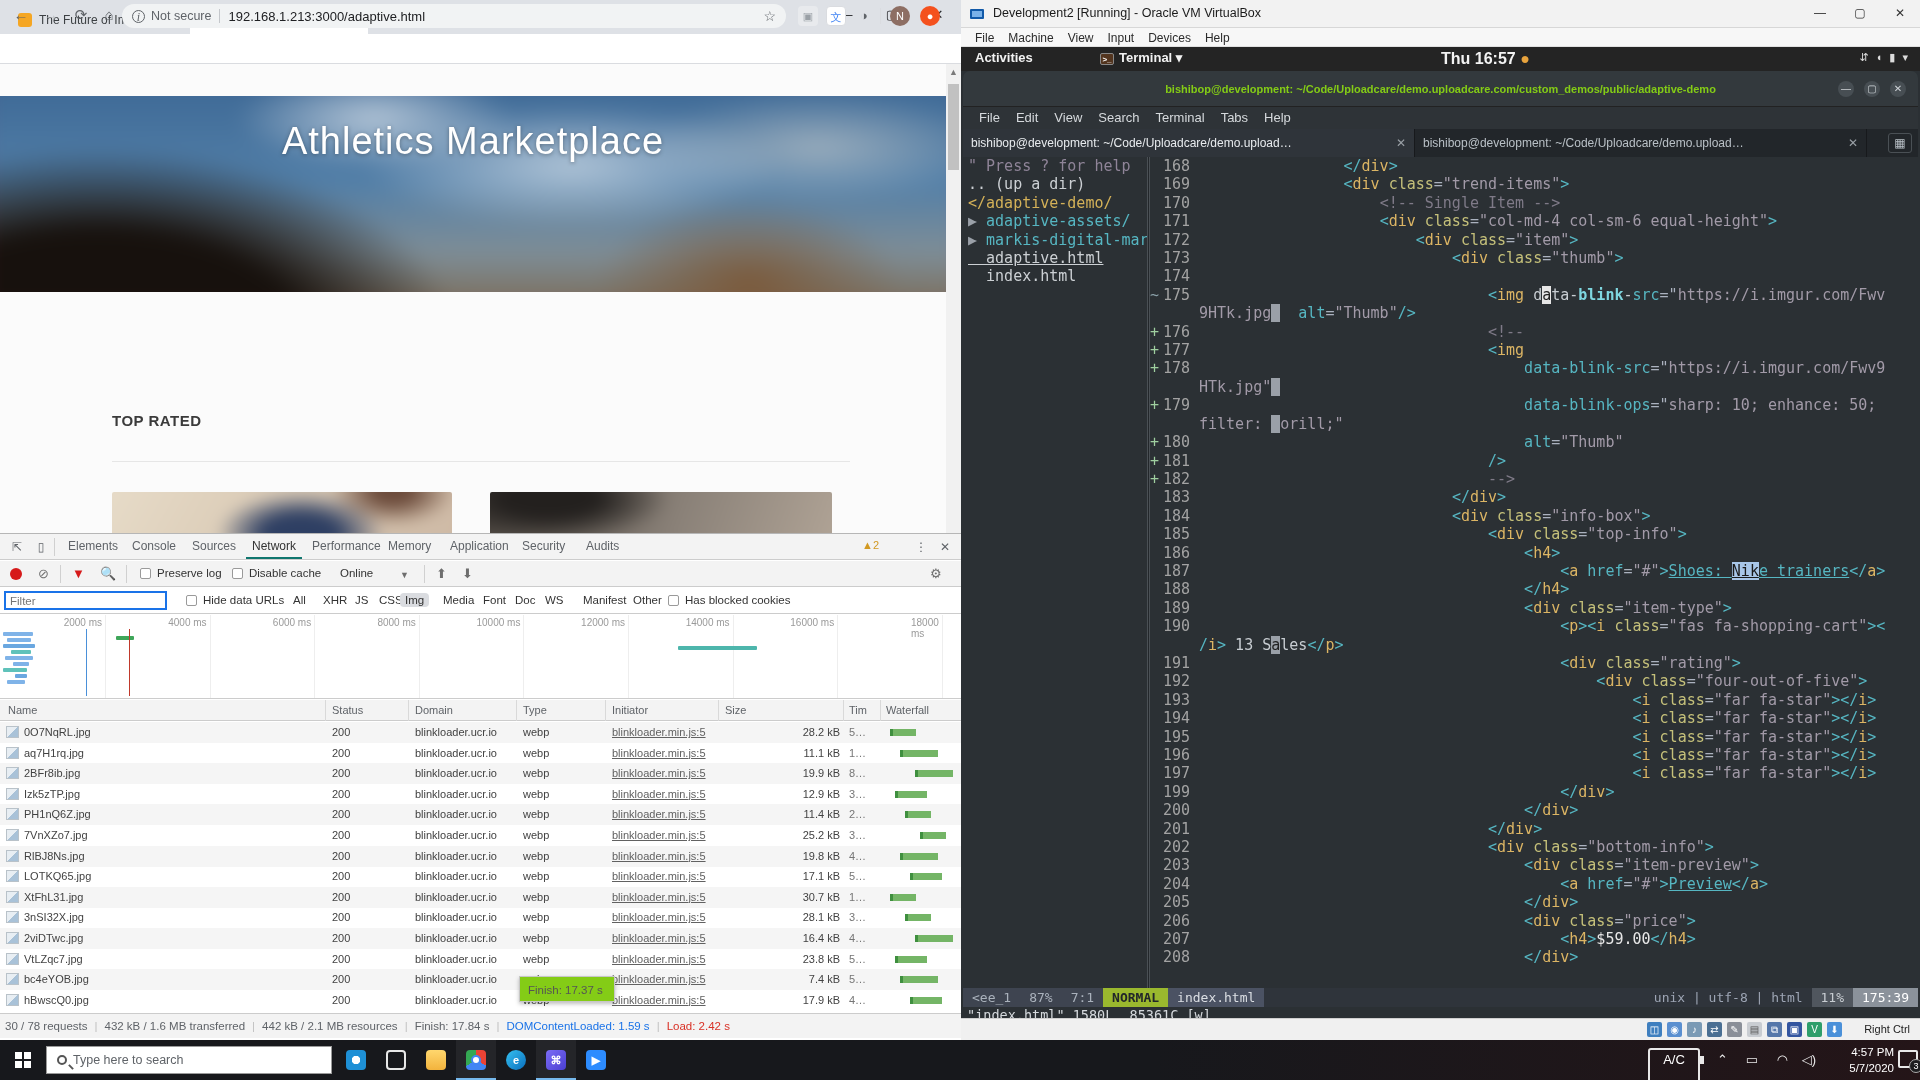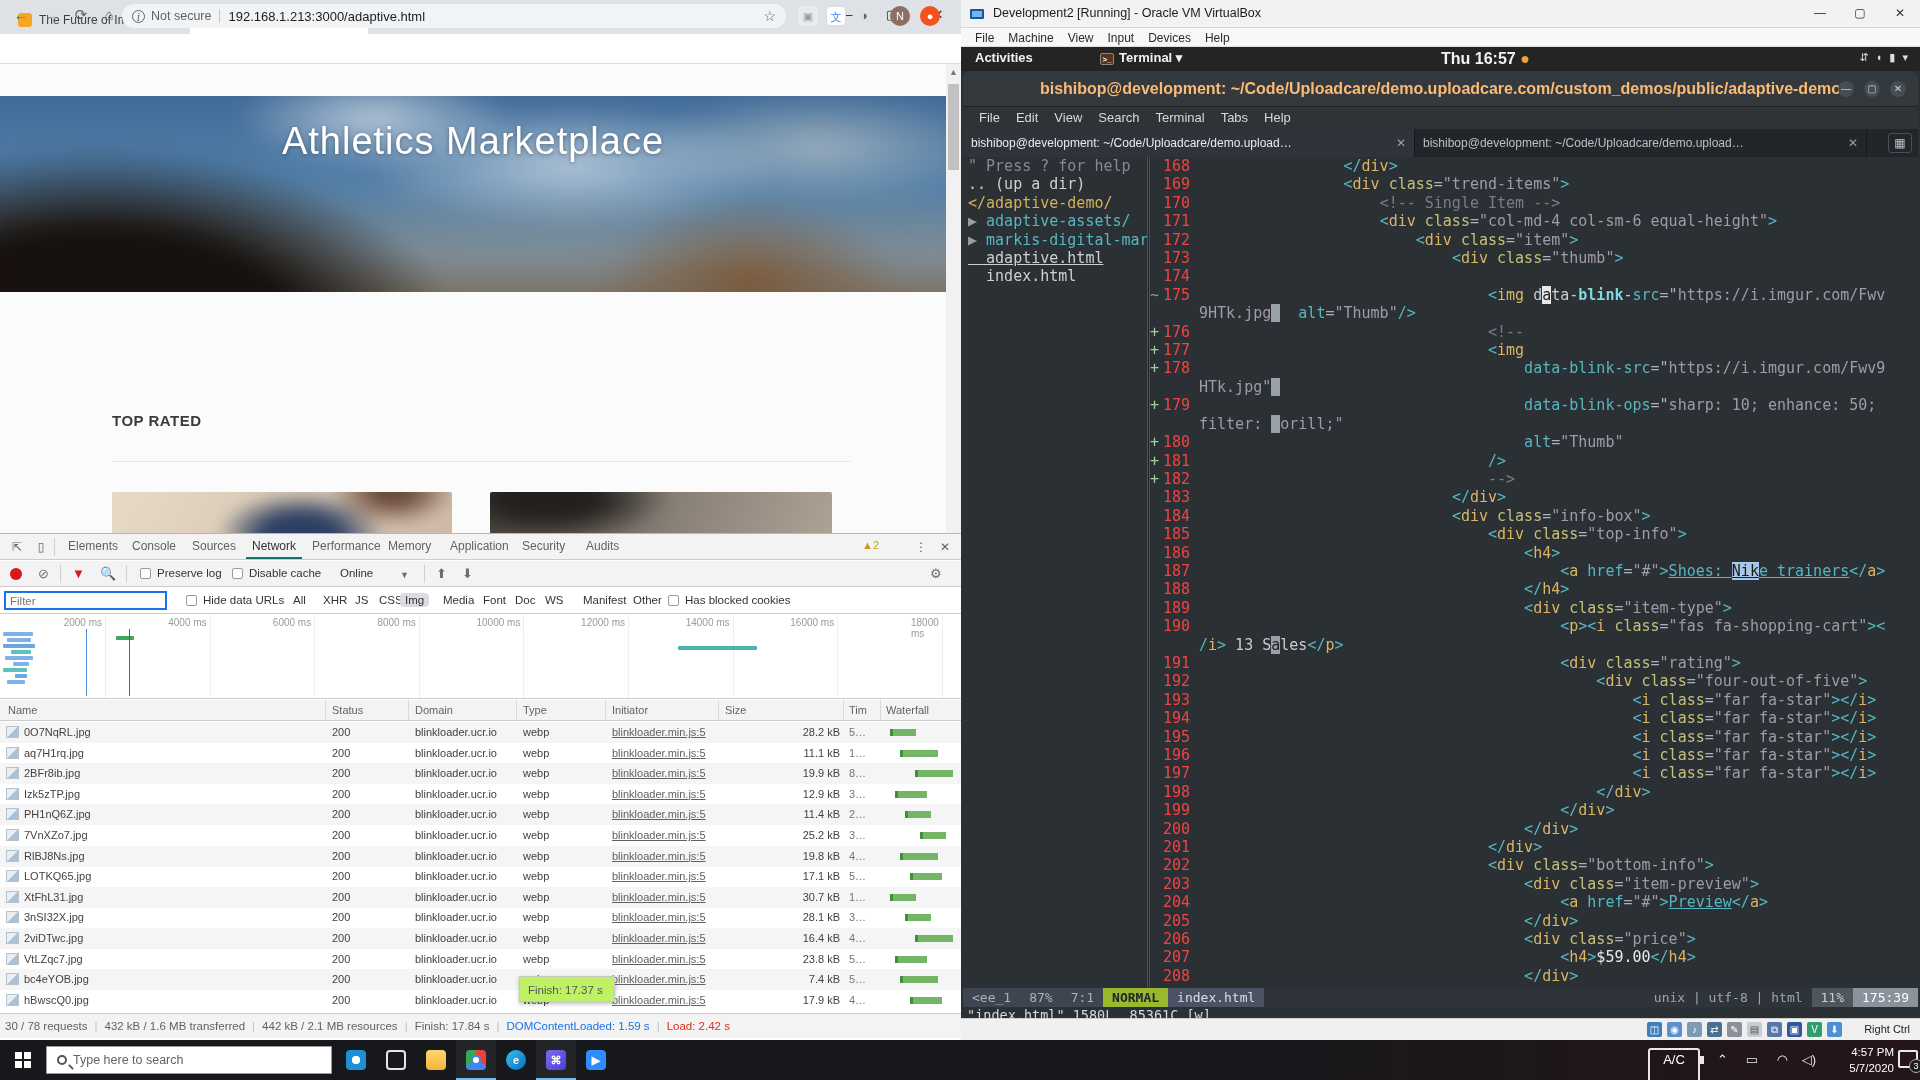--- a/index.html
+++ b/index.html
@@ -89,21 +89,21 @@
   .colsep { position:absolute; top:0; width:1px; height:21px; background:#d9d9d9; }
   .nrow { position:absolute; left:0; width:961px; height:21px; }
   .nrow:nth-child(odd) { background:#f5f5f5; }
   .nrow .cell { position:absolute; top:4px; font-size:11px; color:#424242; white-space:nowrap; }
   .nrow .icon { position:absolute; left:6px; top:4px; width:13px; height:12px; border:1px solid #b9c2c9;
     background:linear-gradient(135deg,#e8eef3 50%,#a9c2d8 50%); }
   .nrow .init { text-decoration:underline; color:#616161; }
   .nrow .size { right:121px; text-align:right; }
   .nrow .tcol { left:849px; color:#757575; }
   .nrow .wbar { position:absolute; top:7px; height:7px; background:#74b566; border-left:3px solid #3f8f3f; }
-  #finTip { position:absolute; left:519px; top:276px; width:96px; height:26px; background:#bef264;
+  #finTip { position:absolute; left:519px; top:276px; width:96px; height:26px; background:#84cc16;
     border:1px solid #c7c7c7; box-shadow:0 2px 4px rgba(0,0,0,.25); font-size:11.5px; color:#555;
     line-height:26px; padding-left:8px; z-index:5; }
   #dt-status { position:absolute; left:0; top:479px; width:961px; height:25px; background:#f3f3f3;
     border-top:1px solid #ccc; line-height:25px; font-size:11.5px; color:#5f6368; }
   #dt-status span { margin:0 5px; }
   #dt-status .ssep { color:#c0c0c0; margin:0 2px; }
   #dt-status .blue { color:#1a73e8; }
   #dt-status .red { color:#d93025; }
 
   
@@ -120,21 +120,21 @@
   #ubar .act { position:absolute; left:14px; top:3px; color:#f2f2f2; font-size:13px; font-weight:bold; }
   #ubar .term { position:absolute; left:98px; top:3px; color:#f2f2f2; font-size:13px; font-weight:bold;margin-left:41px; }
   #ubar .term .tic { display:inline-block; width:14px; height:12px; background:#53351f; border:1px solid #888;
     border-radius:2px; color:#fff; font-size:8px; line-height:11px; text-align:center; margin-right:5px; }
   #ubar .clock { position:absolute; left:480px; top:3px; color:#f2f2f2; font-size:16px; font-weight:bold; }
   #ubar .dot { color:#e8a33d; }
   #ubar .sys { position:absolute; right:10px; top:4px; color:#ddd; font-size:11px; letter-spacing:2px; }
   
   #thead { position:absolute; left:2px; top:71px; width:955px; height:36px; background:#33393d;
     border-radius:7px 7px 0 0; border-bottom:1px solid #222; }
-  #thead .tx { width:100%; text-align:center; line-height:36px; color:#fdba74; font-size:16px; font-weight:bold; }
+  #thead .tx { width:100%; text-align:center; line-height:36px; color:#84cc16; font-size:11px; font-weight:bold; }
   #thead .wc { position:absolute; top:10px; width:16px; height:16px; border-radius:50%; background:#474e53;
     color:#cfd4d8; font-size:10px; text-align:center; line-height:16px; }
   #tmenu { position:absolute; left:2px; top:107px; width:955px; height:22px; background:#2e3337; }
   #tmenu span { font-size:13px; color:#d6dadd; margin-left:16px; line-height:22px; display:inline-block; }
   #ttabs { position:absolute; left:2px; top:129px; width:955px; height:28px; background:#22262a; display:flex; }
   .ttab { height:28px; width:452px; padding:0 8px; display:flex; align-items:center; border-right:1px solid #17191c; }
   .ttab.active { background:#2f343a; }
   .ttab .tx { flex:1; font-size:12px; color:#b9c0c6; white-space:nowrap; overflow:hidden; }
   .ttab.active .tx { color:#e8ebee; }
   .ttab .x { color:#9aa0a6; margin-left:6px; font-size:12px; }
@@ -151,21 +151,21 @@
   .nt-y { color:#d4b158; }
   .nt-d { color:#56b6c2; }
   .nt-ar { color:#9aa0a8; }
   .nt-u { text-decoration:underline; }
   #vsplit { position:absolute; left:184px; top:0; width:3px; height:831px; background:#23272b;
     border-left:1px solid #4a5055; border-right:1px solid #4a5055; }
   #code { position:absolute; left:187px; top:0; width:768px; height:831px; overflow:hidden; }
   #code .row { white-space:pre; }
   .sg { display:inline-block; width:13px; color:#9fcf9f; }
   .sg.tl { color:#8aa0a8; }
-  .ln { display:inline-block; width:36px; text-align:right; padding-right:10px; color:#ef4444; }
+  .ln { display:inline-block; width:36px; text-align:right; padding-right:10px; color:#a3a3a3; }
   .tk-b { color:#56b6c2; } .tk-t { color:#dcb564; } .tk-a { color:#56b6c2; }
   .tk-c { color:#c5c07a; } .tk-e { color:#abb2bf; } .tk-s { color:#a29aa8; }
   .tk-m { color:#7f7a88; } .tk-x { color:#c8cdd2; }
   .tk-l { color:#56b6c2; text-decoration:underline; }
   .tk-k { background:#e6e6e6; color:#222; }
   .tk-g { background:#9aa0a8; color:#222; }
   .tk-h { background:#a8c6e8; color:#1a1a1a; text-decoration:underline; }
   .tk-d { color:#7fd7e0; font-weight:bold; }
   .tk-p { color:#e8e8e8; }
   #vstatus { position:absolute; left:2px; top:988px; width:955px; height:19px; display:flex;
@@ -633,21 +633,20 @@
         <div class="row"><span class="sg"></span><span class="ln">189</span><span>                                    <span class="tk-b">&lt;</span><span class="tk-t">div</span><span class="tk-x"> </span><span class="tk-c">class</span><span class="tk-e">=</span><span class="tk-s">"item-type"</span><span class="tk-b">&gt;</span></span></div>
         <div class="row"><span class="sg"></span><span class="ln">190</span><span>                                        <span class="tk-b">&lt;</span><span class="tk-t">p</span><span class="tk-b">&gt;&lt;</span><span class="tk-t">i</span><span class="tk-x"> </span><span class="tk-c">class</span><span class="tk-e">=</span><span class="tk-s">"fas fa-shopping-cart"</span><span class="tk-b">&gt;&lt;</span></span></div>
         <div class="row"><span class="sg"></span><span class="ln"></span><span><span class="tk-b">/</span><span class="tk-t">i</span><span class="tk-b">&gt;</span><span class="tk-x"> 13 S</span><span class="tk-g">a</span><span class="tk-x">les</span><span class="tk-b">&lt;/</span><span class="tk-t">p</span><span class="tk-b">&gt;</span></span></div>
         <div class="row"><span class="sg"></span><span class="ln">191</span><span>                                        <span class="tk-b">&lt;</span><span class="tk-t">div</span><span class="tk-x"> </span><span class="tk-c">class</span><span class="tk-e">=</span><span class="tk-s">"rating"</span><span class="tk-b">&gt;</span></span></div>
         <div class="row"><span class="sg"></span><span class="ln">192</span><span>                                            <span class="tk-b">&lt;</span><span class="tk-t">div</span><span class="tk-x"> </span><span class="tk-c">class</span><span class="tk-e">=</span><span class="tk-s">"four-out-of-five"</span><span class="tk-b">&gt;</span></span></div>
         <div class="row"><span class="sg"></span><span class="ln">193</span><span>                                                <span class="tk-b">&lt;</span><span class="tk-t">i</span><span class="tk-x"> </span><span class="tk-c">class</span><span class="tk-e">=</span><span class="tk-s">"far fa-star"</span><span class="tk-b">&gt;&lt;/</span><span class="tk-t">i</span><span class="tk-b">&gt;</span></span></div>
         <div class="row"><span class="sg"></span><span class="ln">194</span><span>                                                <span class="tk-b">&lt;</span><span class="tk-t">i</span><span class="tk-x"> </span><span class="tk-c">class</span><span class="tk-e">=</span><span class="tk-s">"far fa-star"</span><span class="tk-b">&gt;&lt;/</span><span class="tk-t">i</span><span class="tk-b">&gt;</span></span></div>
         <div class="row"><span class="sg"></span><span class="ln">195</span><span>                                                <span class="tk-b">&lt;</span><span class="tk-t">i</span><span class="tk-x"> </span><span class="tk-c">class</span><span class="tk-e">=</span><span class="tk-s">"far fa-star"</span><span class="tk-b">&gt;&lt;/</span><span class="tk-t">i</span><span class="tk-b">&gt;</span></span></div>
         <div class="row"><span class="sg"></span><span class="ln">196</span><span>                                                <span class="tk-b">&lt;</span><span class="tk-t">i</span><span class="tk-x"> </span><span class="tk-c">class</span><span class="tk-e">=</span><span class="tk-s">"far fa-star"</span><span class="tk-b">&gt;&lt;/</span><span class="tk-t">i</span><span class="tk-b">&gt;</span></span></div>
         <div class="row"><span class="sg"></span><span class="ln">197</span><span>                                                <span class="tk-b">&lt;</span><span class="tk-t">i</span><span class="tk-x"> </span><span class="tk-c">class</span><span class="tk-e">=</span><span class="tk-s">"far fa-star"</span><span class="tk-b">&gt;&lt;/</span><span class="tk-t">i</span><span class="tk-b">&gt;</span></span></div>
-        <div class="row"><span class="sg"></span><span class="ln">198</span><span>                                            <span class="tk-b">&lt;/</span><span class="tk-t">div</span><span class="tk-b">&gt;</span></span></div>
         <div class="row"><span class="sg"></span><span class="ln">199</span><span>                                        <span class="tk-b">&lt;/</span><span class="tk-t">div</span><span class="tk-b">&gt;</span></span></div>
         <div class="row"><span class="sg"></span><span class="ln">200</span><span>                                    <span class="tk-b">&lt;/</span><span class="tk-t">div</span><span class="tk-b">&gt;</span></span></div>
         <div class="row"><span class="sg"></span><span class="ln">201</span><span>                                <span class="tk-b">&lt;/</span><span class="tk-t">div</span><span class="tk-b">&gt;</span></span></div>
         <div class="row"><span class="sg"></span><span class="ln">202</span><span>                                <span class="tk-b">&lt;</span><span class="tk-t">div</span><span class="tk-x"> </span><span class="tk-c">class</span><span class="tk-e">=</span><span class="tk-s">"bottom-info"</span><span class="tk-b">&gt;</span></span></div>
         <div class="row"><span class="sg"></span><span class="ln">203</span><span>                                    <span class="tk-b">&lt;</span><span class="tk-t">div</span><span class="tk-x"> </span><span class="tk-c">class</span><span class="tk-e">=</span><span class="tk-s">"item-preview"</span><span class="tk-b">&gt;</span></span></div>
         <div class="row"><span class="sg"></span><span class="ln">204</span><span>                                        <span class="tk-b">&lt;</span><span class="tk-t">a</span><span class="tk-x"> </span><span class="tk-a">href</span><span class="tk-e">=</span><span class="tk-s">"#"</span><span class="tk-b">&gt;</span><span class="tk-l">Preview</span><span class="tk-b">&lt;/</span><span class="tk-t">a</span><span class="tk-b">&gt;</span></span></div>
         <div class="row"><span class="sg"></span><span class="ln">205</span><span>                                    <span class="tk-b">&lt;/</span><span class="tk-t">div</span><span class="tk-b">&gt;</span></span></div>
         <div class="row"><span class="sg"></span><span class="ln">206</span><span>                                    <span class="tk-b">&lt;</span><span class="tk-t">div</span><span class="tk-x"> </span><span class="tk-c">class</span><span class="tk-e">=</span><span class="tk-s">"price"</span><span class="tk-b">&gt;</span></span></div>
         <div class="row"><span class="sg"></span><span class="ln">207</span><span>                                        <span class="tk-b">&lt;</span><span class="tk-t">h4</span><span class="tk-b">&gt;</span><span class="tk-p">$59.00</span><span class="tk-b">&lt;/</span><span class="tk-t">h4</span><span class="tk-b">&gt;</span></span></div>
         <div class="row"><span class="sg"></span><span class="ln">208</span><span>                                    <span class="tk-b">&lt;/</span><span class="tk-t">div</span><span class="tk-b">&gt;</span></span></div>

